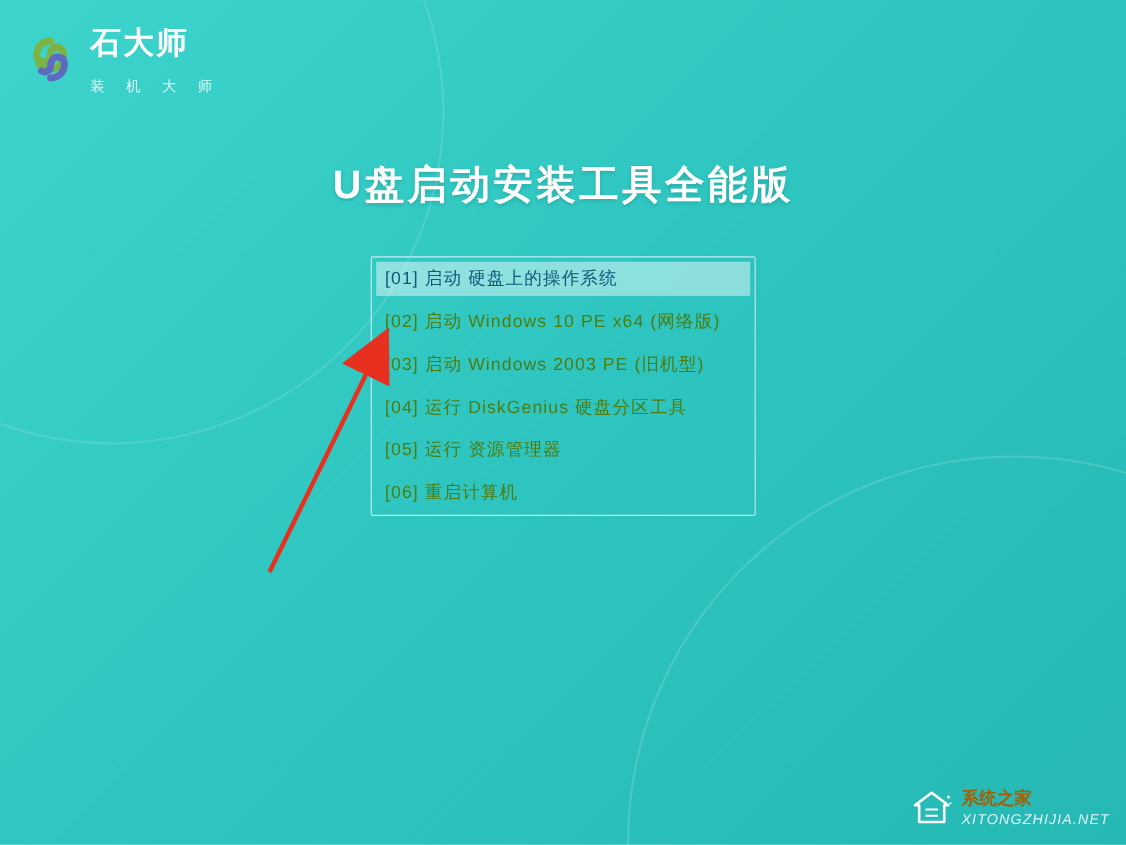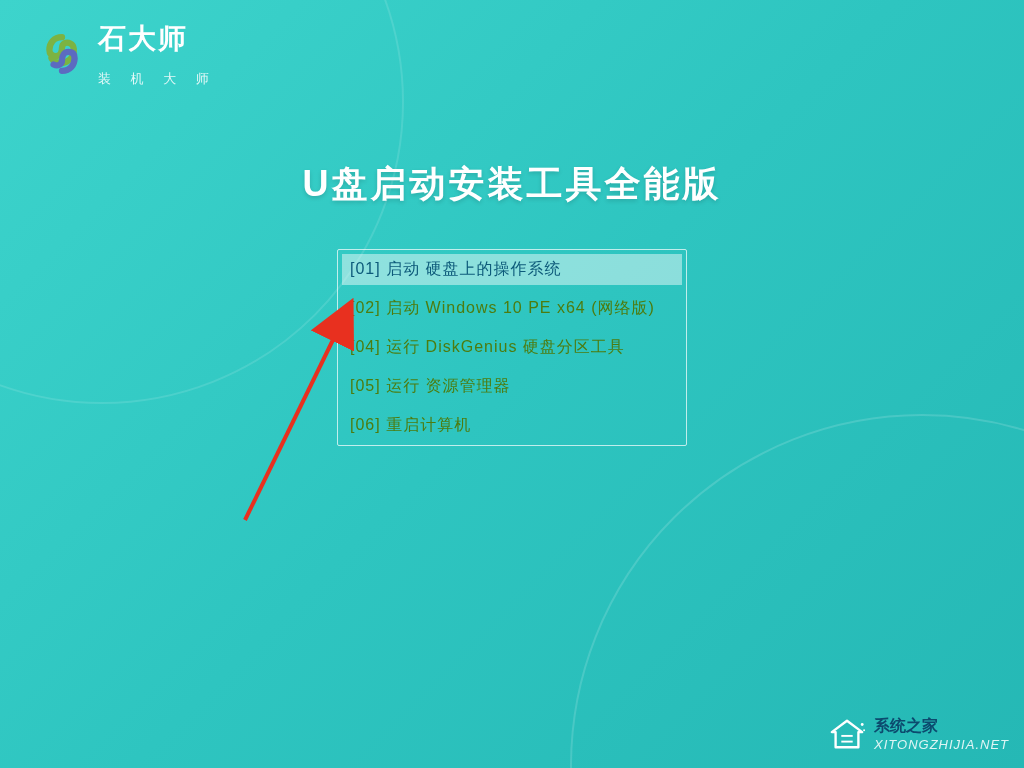--- a/index.html
+++ b/index.html
@@ -32,21 +32,21 @@
       height: 600px;
       border: 2px solid rgba(255,255,255,0.12);
       border-radius: 50%;
       top: -200px;
       left: -200px;
     }
     
     .logo-area {
       position: absolute;
       top: 20px;
-      left: 41px;
+      left: 25px;
       display: flex;
       align-items: center;
       gap: 15px;
       z-index: 10;
     }
     
     .logo-icon {
       width: 42px;
       height: 42px;
     }
@@ -65,21 +65,21 @@
     
     .logo-subtitle {
       color: rgba(255,255,255,0.85);
       font-size: 13px;
       letter-spacing: 8px;
       margin-top: 12px;
     }
     
     .main-content {
       position: absolute;
-      top: 160px;
+      top: 144px;
       left: 50%;
       transform: translateX(-50%);
       width: 600px;
       z-index: 10;
     }
     
     .page-title {
       color: white;
       font-size: 36px;
       font-weight: bold;
@@ -138,21 +138,21 @@
       width: 38px;
       height: 38px;
     }
     
     .watermark-text {
       display: flex;
       flex-direction: column;
     }
     
     .watermark-title {
-      color: #0c4a6e;
+      color: #a16207;
       font-size: 16px;
       font-weight: bold;
     }
     
     .watermark-url {
       color: rgba(255,255,255,0.85);
       font-size: 13px;
       letter-spacing: 1px;
       font-style: italic;
     }
@@ -170,20 +170,21 @@
     <div class="logo-subtitle">装 机 大 师</div>
   </div>
 </div>
 
 <div class="main-content">
   <h1 class="page-title">U盘启动安装工具全能版</h1>
 
   <div class="menu-box">
     <div class="menu-item selected">[01] 启动 硬盘上的操作系统</div>
     <div class="menu-item">[02] 启动 Windows 10 PE x64 (网络版)</div>
+    <div class="menu-item">[03] 启动 Windows 2003 PE (旧机型)</div>
     <div class="menu-item">[04] 运行 DiskGenius 硬盘分区工具</div>
     <div class="menu-item">[05] 运行 资源管理器</div>
     <div class="menu-item">[06] 重启计算机</div>
   </div>
 </div>
 
 <svg class="arrow-annotation" width="140" height="230" viewBox="0 0 140 230">
   <defs>
     <marker id="arrowhead" markerWidth="12" markerHeight="12" refX="10" refY="6" orient="auto">
       <path d="M 0 0 L 12 6 L 0 12 Z" fill="#e8301f"></path>

